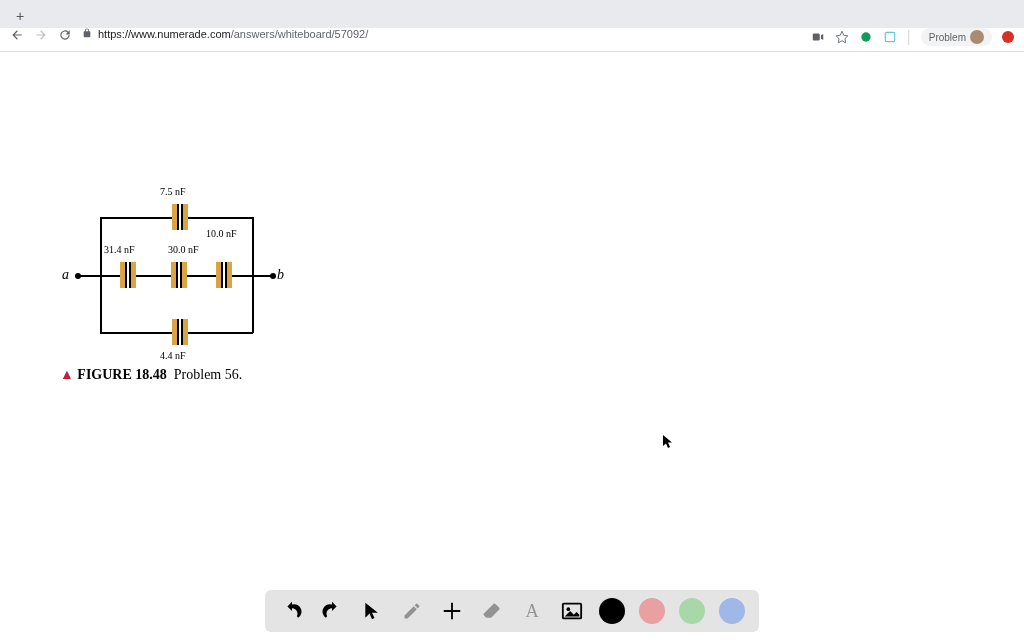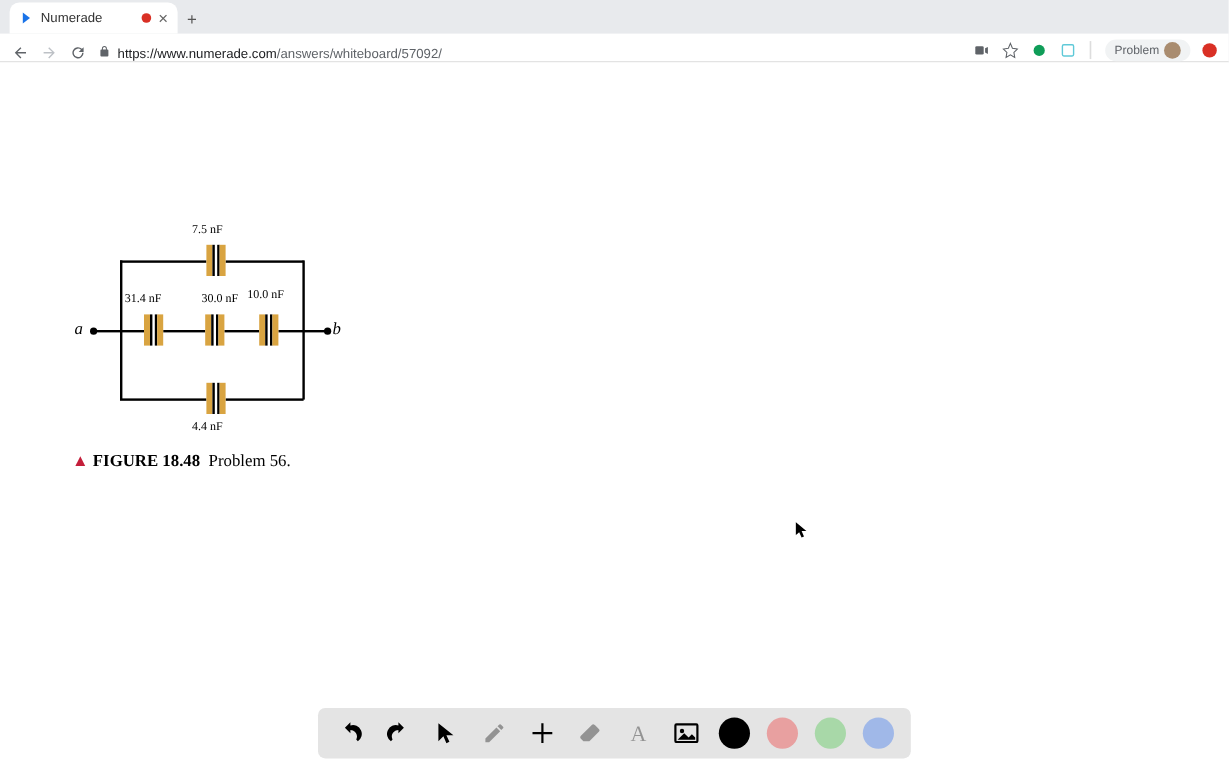--- a/index.html
+++ b/index.html
@@ -8,21 +8,21 @@
     
     .browser-top { background: #e8eaed; height: 52px; display: flex; flex-direction: column; }
     .tab-bar { height: 28px; display: flex; align-items: flex-end; padding-left: 8px; }
     .tab { background: #fff; border-radius: 8px 8px 0 0; height: 26px; width: 140px; display: flex; align-items: center; padding: 0 8px; font-size: 11px; color: #333; gap: 6px; }
     .tab-favicon { width: 12px; height: 12px; display: inline-flex; }
     .tab-title { flex: 1; overflow: hidden; white-space: nowrap; text-overflow: ellipsis; }
     .tab-rec { width: 8px; height: 8px; background: #d93025; border-radius: 50%; }
     .tab-close { font-size: 14px; color: #666; cursor: pointer; }
     .new-tab { width: 24px; height: 24px; display: flex; align-items: center; justify-content: center; font-size: 14px; color: #555; cursor: pointer; }
     
-    .addr-bar { background: #fff; height: 24px; display: flex; align-items: flex-end; padding: 0 10px; gap: 10px; border-bottom: 1px solid #ddd; }
+    .addr-bar { background: #fff; height: 24px; display: flex; align-items: flex-start; padding: 0 10px; gap: 10px; border-bottom: 1px solid #ddd; }
     .nav-btn { color: #5f6368; cursor: pointer; display: inline-flex; }
     .nav-btn.disabled { color: #bdc1c6; }
     .url-box { flex: 1; display: flex; align-items: center; gap: 6px; font-size: 11px; color: #5f6368; }
     .url-box .lock { color: #5f6368; }
     .url-host { color: #202124; }
     .right-icons { display: flex; align-items: center; gap: 10px; }
     .paused-pill { background: #f1f3f4; border-radius: 12px; padding: 2px 8px; font-size: 10px; color: #5f6368; display: flex; align-items: center; gap: 4px; }
     .avatar-small { width: 14px; height: 14px; border-radius: 50%; background: #a98c6f; }
     .red-dot { width: 12px; height: 12px; border-radius: 50%; background: #d93025; }
     
@@ -49,48 +49,38 @@
     
     .cap { position: absolute; }
     .cap.h { width: 18px; height: 26px; } 
     .cap.h .plate { position: absolute; width: 2px; height: 26px; background: #000; top: 0; }
     .cap.h .plate.l { left: 6px; }
     .cap.h .plate.r { left: 10px; }
     .cap.h .gold { position: absolute; width: 5px; height: 26px; background: #d9a441; top: 0; }
     .cap.h .gold.l { left: 1px; }
     .cap.h .gold.r { left: 12px; }
     
-    .caption { margin-top: 30px; font-family: Georgia, 'Times New Roman', serif; font-size: 14px; }
+    .caption { margin-top: 20px; font-family: Georgia, 'Times New Roman', serif; font-size: 14px; }
     .caption .tri { color: #c41e3a; }
     .caption .fig-label { font-weight: bold; }
     
     
     .cursor-arrow { position: absolute; left: 663px; top: 383px; }
     
     
     .toolbar { position: absolute; left: 50%; bottom: 8px; transform: translateX(-50%); background: #e4e4e4; border-radius: 6px; padding: 8px 14px; display: flex; align-items: center; gap: 14px; }
     .tool-btn { width: 26px; height: 26px; display: flex; align-items: center; justify-content: center; cursor: pointer; }
     .tool-btn.dim { opacity: 0.35; }
     .color-swatch { width: 26px; height: 26px; border-radius: 50%; cursor: pointer; }
   </style>
 </head>
 <body>
 
 <div class="browser-top">
   <div class="tab-bar">
-    <div class="tab">
-      <span class="tab-favicon">
-        <svg viewBox="0 0 16 16">
-            <path d="M4 2 L12 8 L4 14 Z" fill="#1a73e8"></path>
-          </svg>
-      </span>
-      <span class="tab-title">Numerade</span>
-      <span class="tab-rec"></span>
-      <span class="tab-close">×</span>
-    </div>
     <div class="new-tab">+</div>
   </div>
   <div class="addr-bar">
     <span class="nav-btn">
       <svg width="14" height="14" viewBox="0 0 24 24">
           <path d="M20 11H7.8l5.6-5.6L12 4l-8 8 8 8 1.4-1.4L7.8 13H20z" fill="currentColor"></path>
         </svg>
     </span>
     <span class="nav-btn disabled">
       <svg width="14" height="14" viewBox="0 0 24 24">
@@ -195,21 +185,21 @@
           <span class="gold r"></span>
       </div>
       <div class="cap h" style="left:155px; top:80px;">
         <span class="gold l"></span>
           <span class="plate l"></span>
           <span class="plate r"></span>
           <span class="gold r"></span>
       </div>
       <span class="cap-label" style="left:44px; top:62px;">31.4 nF</span>
       <span class="cap-label" style="left:108px; top:62px;">30.0 nF</span>
-      <span class="cap-label" style="left:146px; top:58px;">10.0 nF</span>
+      <span class="cap-label" style="left:146px; top:46px;">10.0 nF</span>
     </div>
     <div class="caption">
       <span class="tri">▲</span>
       <span class="fig-label">FIGURE 18.48</span>
       &nbsp;<span>Problem 56.</span>
     </div>
   </div>
 
   <div class="cursor-arrow">
     <svg width="10" height="14" viewBox="0 0 10 14">

